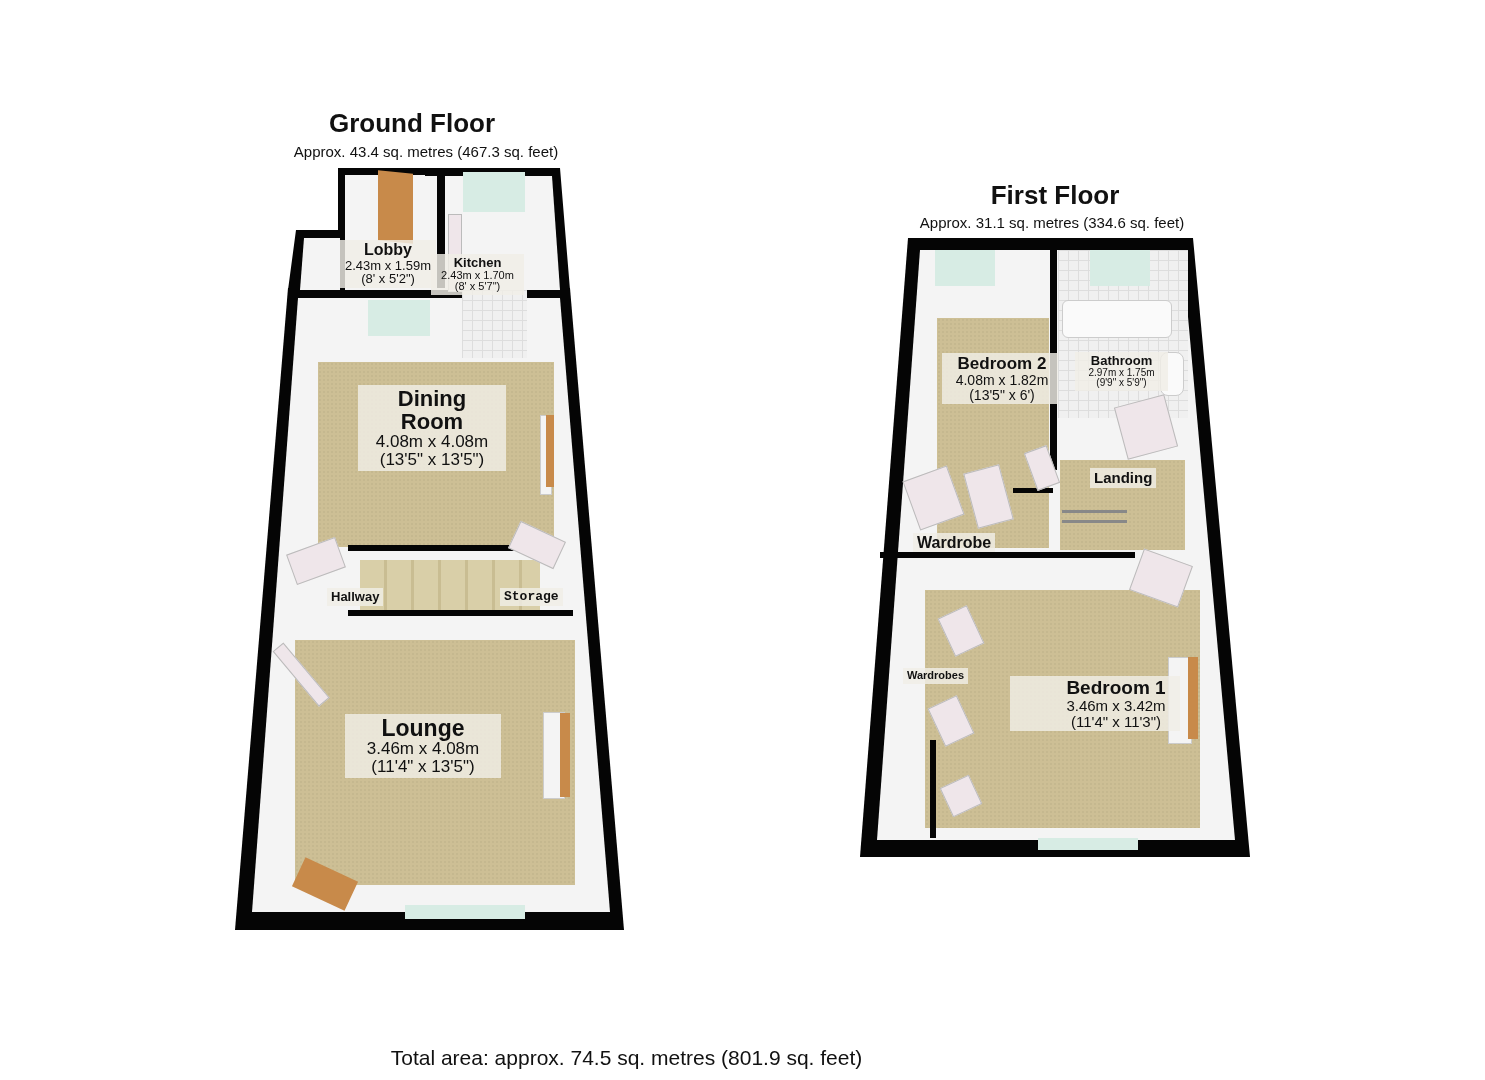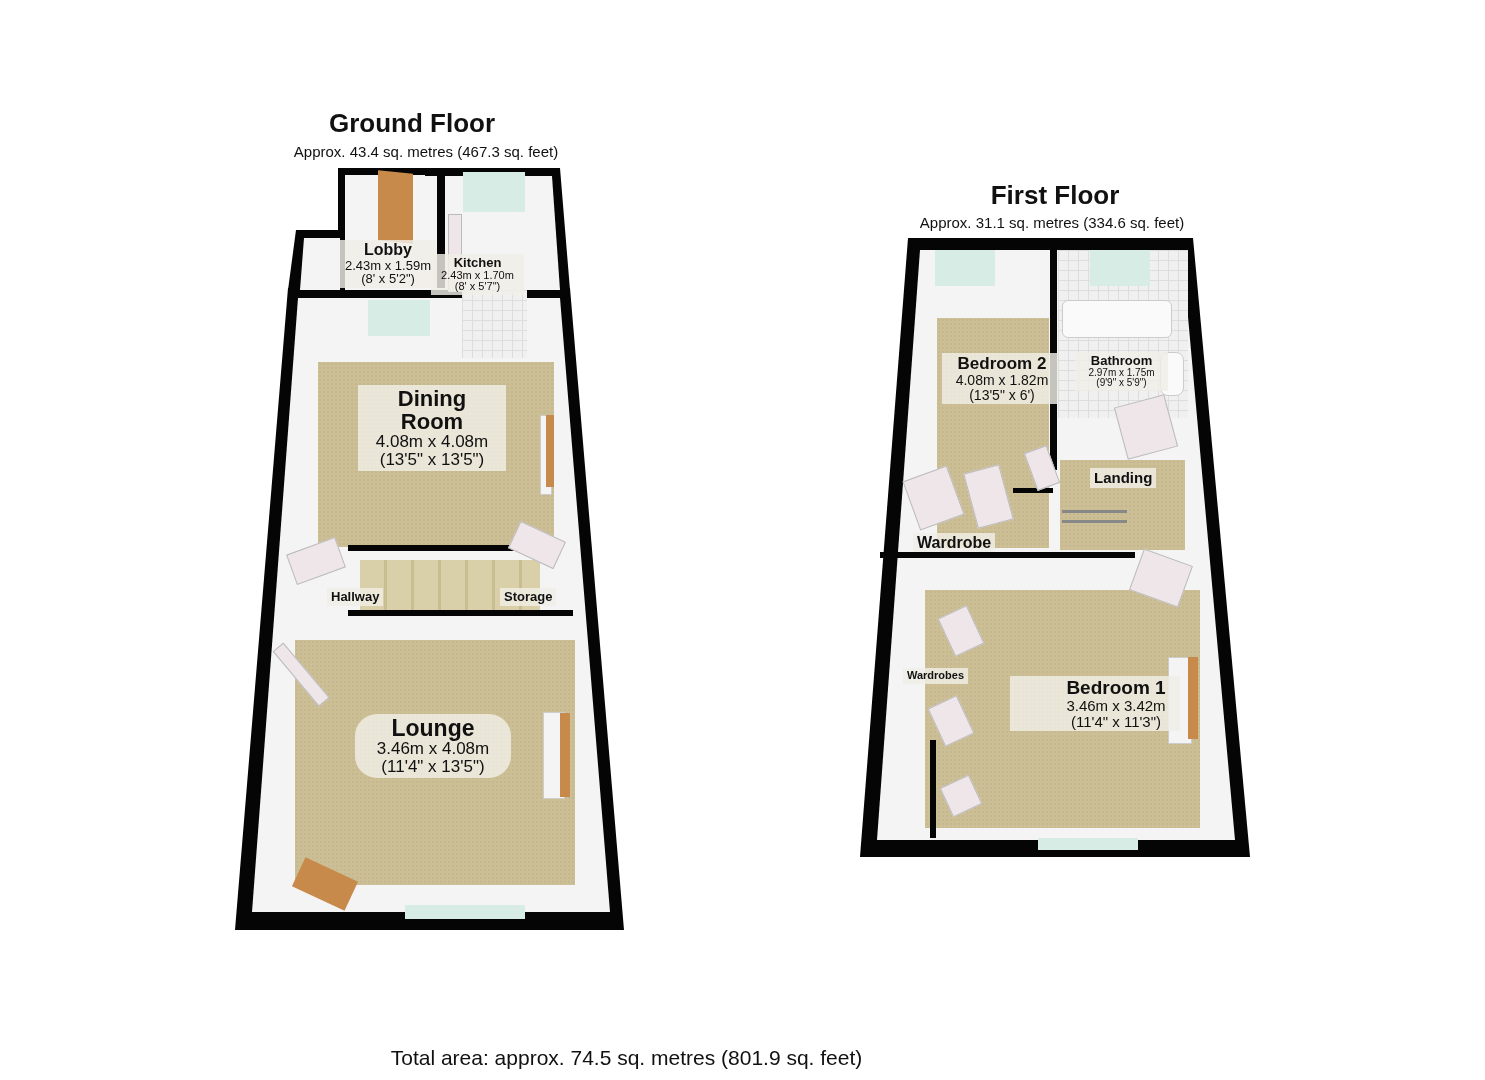--- a/index.html
+++ b/index.html
@@ -72,31 +72,31 @@
   </div>
 
   <div class="wall" style="left:348px; top:545px; width:200px; height:6px;"></div>
   <div class="stairs" style="left:360px; top:560px; width:180px; height:50px;"></div>
   <div class="wall" style="left:348px; top:610px; width:225px; height:6px;"></div>
   <div class="door" style="left:290px; top:545px; width:50px; height:30px; transform:rotate(-20deg);"></div>
   <div class="door" style="left:512px; top:530px; width:48px; height:28px; transform:rotate(25deg);"></div>
   <div class="lbl" style="left:292px; top:588px; font-size:13px;margin-left:35px;">
     <span class="n">Hallway</span>
   </div>
-  <div class="lbl" style="left:500px; top:588px; font-size:13px;">
+  <div class="lbl" style="left:500px; top:588px; font-size:13px;font-family:Liberation Mono, monospace;">
     <span class="n">Storage</span>
   </div>
 
   <div class="floor" style="left:295px; top:640px; width:280px; height:245px;"></div>
   <div class="door" style="left:278px; top:640px; width:70px; height:12px; transform:rotate(50deg); transform-origin:left center;"></div>
   <div class="inner" style="left:543px; top:712px; width:20px; height:85px; border:1px solid #ccc;"></div>
   <div class="wood" style="left:560px; top:713px; width:10px; height:84px;"></div>
   <div class="wood" style="left:296px; top:868px; width:58px; height:32px; transform:rotate(25deg);"></div>
   <div class="window" style="left:405px; top:905px; width:120px; height:14px;"></div>
-  <div class="lbl" style="left:355px; top:714px; width:148px; font-size:17px;border-radius:22px;">
+  <div class="lbl" style="left:345px; top:714px; width:148px; font-size:17px;">
     <div class="n" style="font-size:23px;">Lounge</div>
     <div>3.46m x 4.08m</div>
     <div>(11'4" x 13'5")</div>
   </div>
 </div>
 
 <div>
   <div class="floor-title" style="left:955px; top:180px; width:200px;">First Floor</div>
   <div class="floor-sub" style="left:892px; top:214px; width:320px;">Approx. 31.1 sq. metres (334.6 sq. feet)</div>
 

